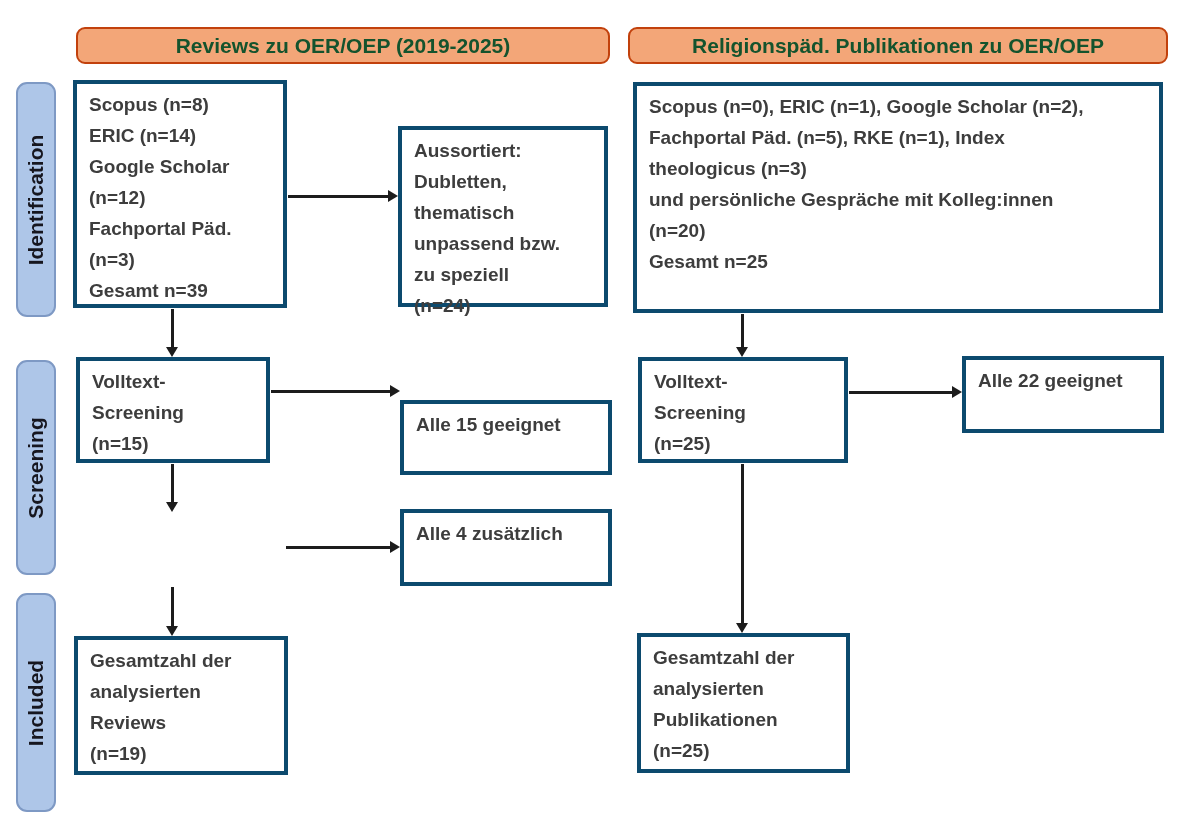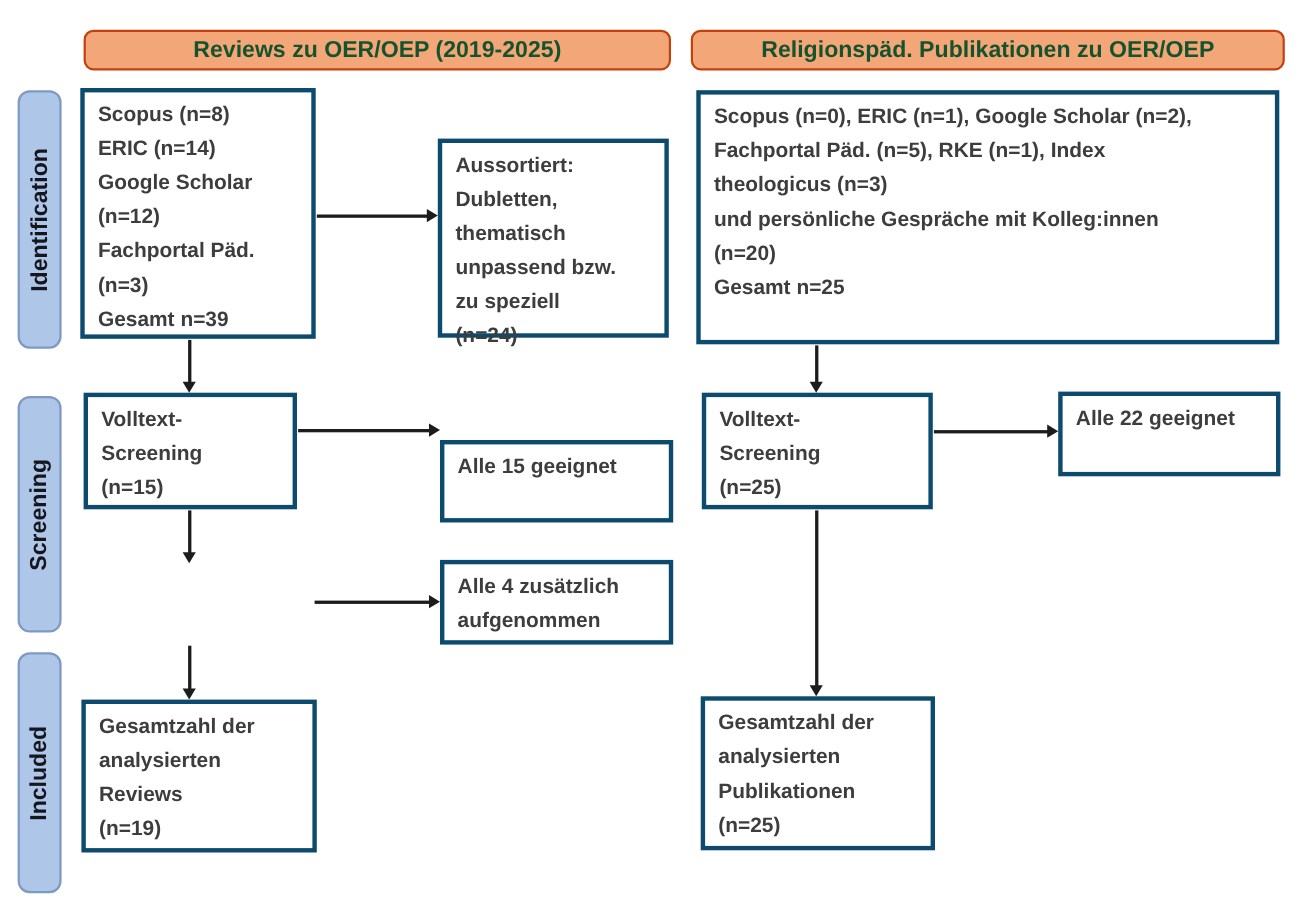--- a/index.html
+++ b/index.html
@@ -130,21 +130,20 @@
     <div class="ln">(n=15)</div>
   </div>
 
   <div class="box b-left-eligible">
     <div class="ln">Alle 15 geeignet</div>
   </div>
 
 
   <div class="box b-left-added">
     <div class="ln">Alle 4 zusätzlich</div>
-    <div class="ln">aufgenommen</div>
   </div>
 
   <div class="box b-left-included">
     <div class="ln">Gesamtzahl der</div>
     <div class="ln">analysierten</div>
     <div class="ln">Reviews</div>
     <div class="ln">(n=19)</div>
   </div>
 
   <div class="box b-right-sources">

